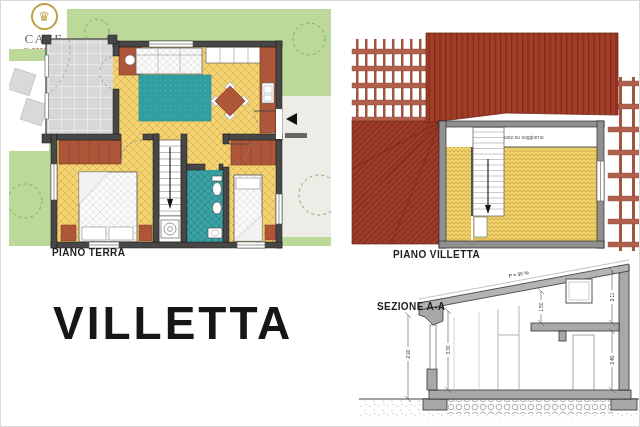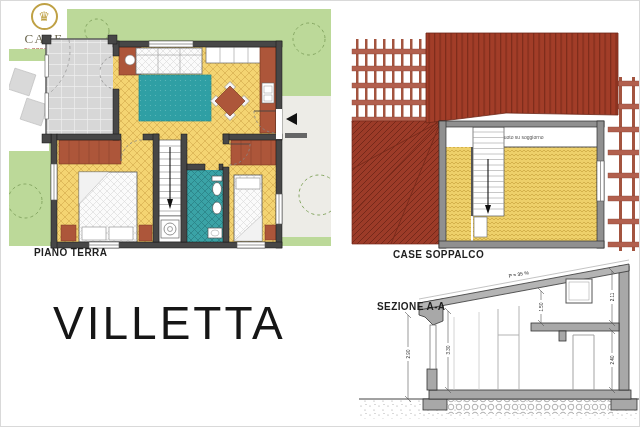--- a/index.html
+++ b/index.html
@@ -1,20 +1,20 @@
 <!DOCTYPE html>
 <html><head>
 <meta charset="utf-8">
 <style>
   html,body{margin:0;padding:0;background:#888;}
   #sheet{position:relative;width:640px;height:427px;background:#ffffff;overflow:hidden;
          font-family:"Liberation Sans",sans-serif;border:1px solid #d9d9d9;box-sizing:border-box;}
   .abs{position:absolute;}
   .planlabel{font-size:10px;font-weight:bold;color:#1f1f1f;letter-spacing:.4px;}
-  #villetta{left:52px;top:299px;font-size:46px;font-weight:400;color:#161616;letter-spacing:3px;line-height:1;}
+  #villetta{left:52px;top:299px;font-size:46px;font-weight:700;color:#161616;letter-spacing:3px;line-height:1;}
   
   #logo{left:14px;top:2px;width:58px;text-align:center;}
   #emblem{width:23px;height:23px;margin:0 auto;border:2px solid #bfa145;border-radius:50%;
           display:flex;align-items:center;justify-content:center;color:#bfa145;font-size:13px;line-height:1;}
   #logo-title{font-family:"Liberation Serif",serif;font-size:13px;letter-spacing:1.5px;color:#6e6a52;margin-top:1px;}
   #logo-sub{font-size:5px;color:#a84a30;letter-spacing:.5px;margin-top:0px;}
   #tricolor{margin-top:2px;height:2px;display:flex;justify-content:center;gap:4px;}
   #tricolor span{display:block;width:13px;height:2px;}
   svg{position:absolute;}
   text{font-family:"Liberation Sans",sans-serif;}
@@ -342,18 +342,18 @@
       <rect x="178.8" y="41" width="6.4" height="14" fill="#fff"></rect>
       <text transform="rotate(-90 182 48)" x="182" y="49.6">1.50</text>
       <rect x="249.8" y="31" width="6.4" height="14" fill="#fff"></rect>
       <text transform="rotate(-90 253 38)" x="253" y="39.6">2.11</text>
       <rect x="249.8" y="94" width="6.4" height="14" fill="#fff"></rect>
       <text transform="rotate(-90 253 101)" x="253" y="102.6">2.40</text>
       <text transform="rotate(-10.5 160 17)" x="160" y="17" font-size="5">P = 35 %</text>
     </g>
   </svg>
 
-  <div class="abs planlabel" style="left:33px;top:246px">PIANO TERRA</div>
-  <div class="abs planlabel" style="left:392px;top:248px">CASE SOPPALCO</div>
+  <div class="abs planlabel" style="left:51px;top:246px">PIANO TERRA</div>
+  <div class="abs planlabel" style="left:392px;top:248px">PIANO VILLETTA</div>
   <div class="abs planlabel" style="left:376px;top:300px">SEZIONE A-A</div>
   <div class="abs" id="villetta">VILLETTA</div>
 
 </div>
 
 </body></html>

